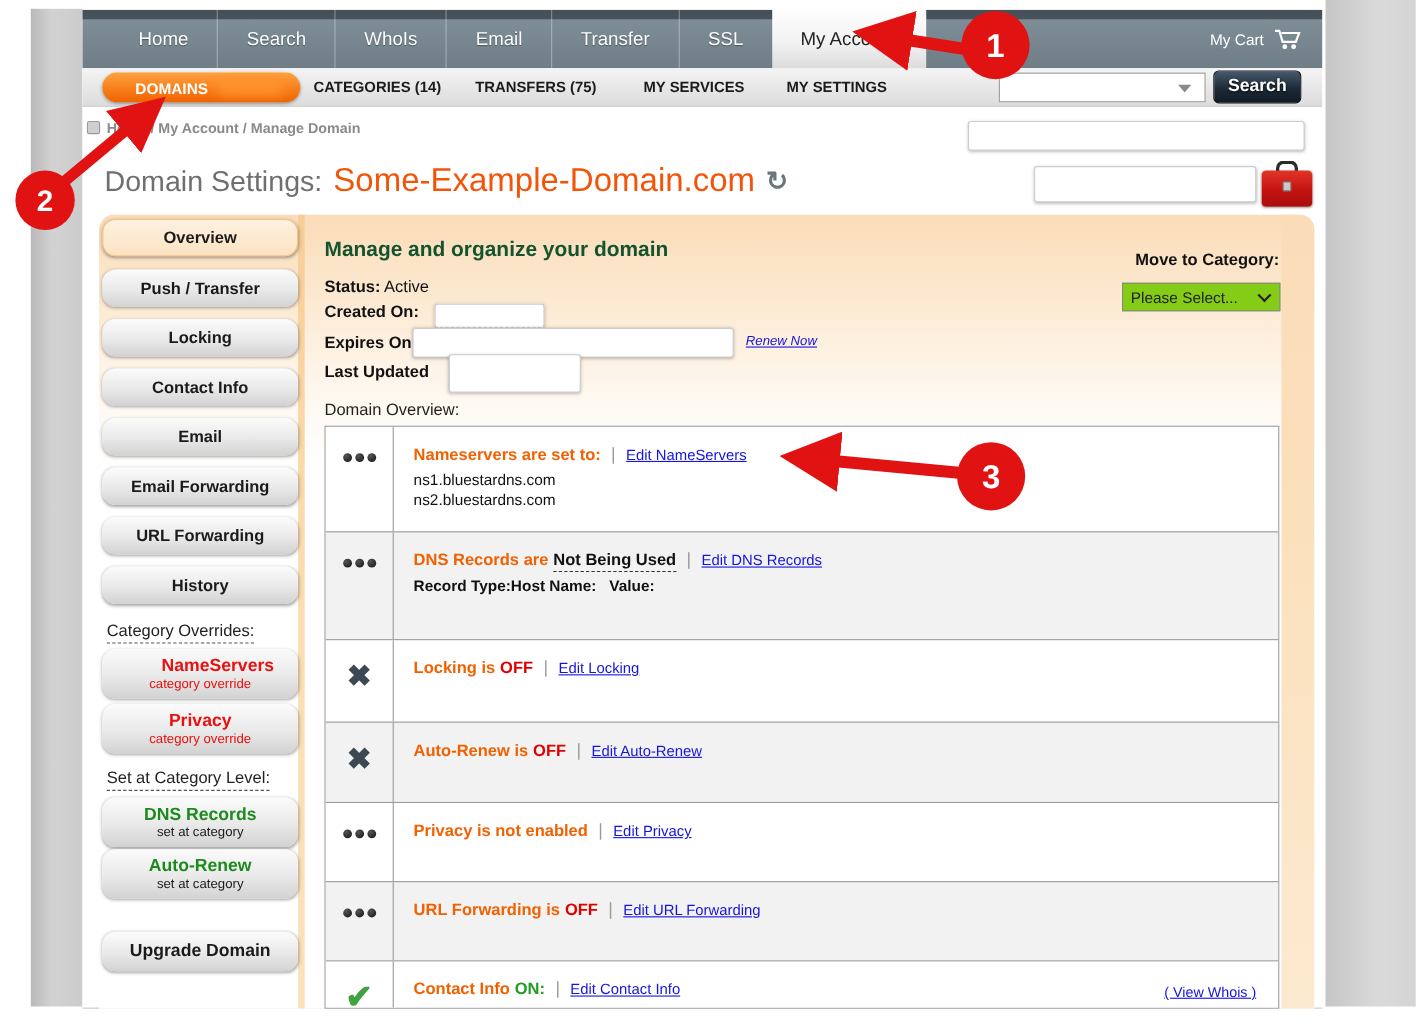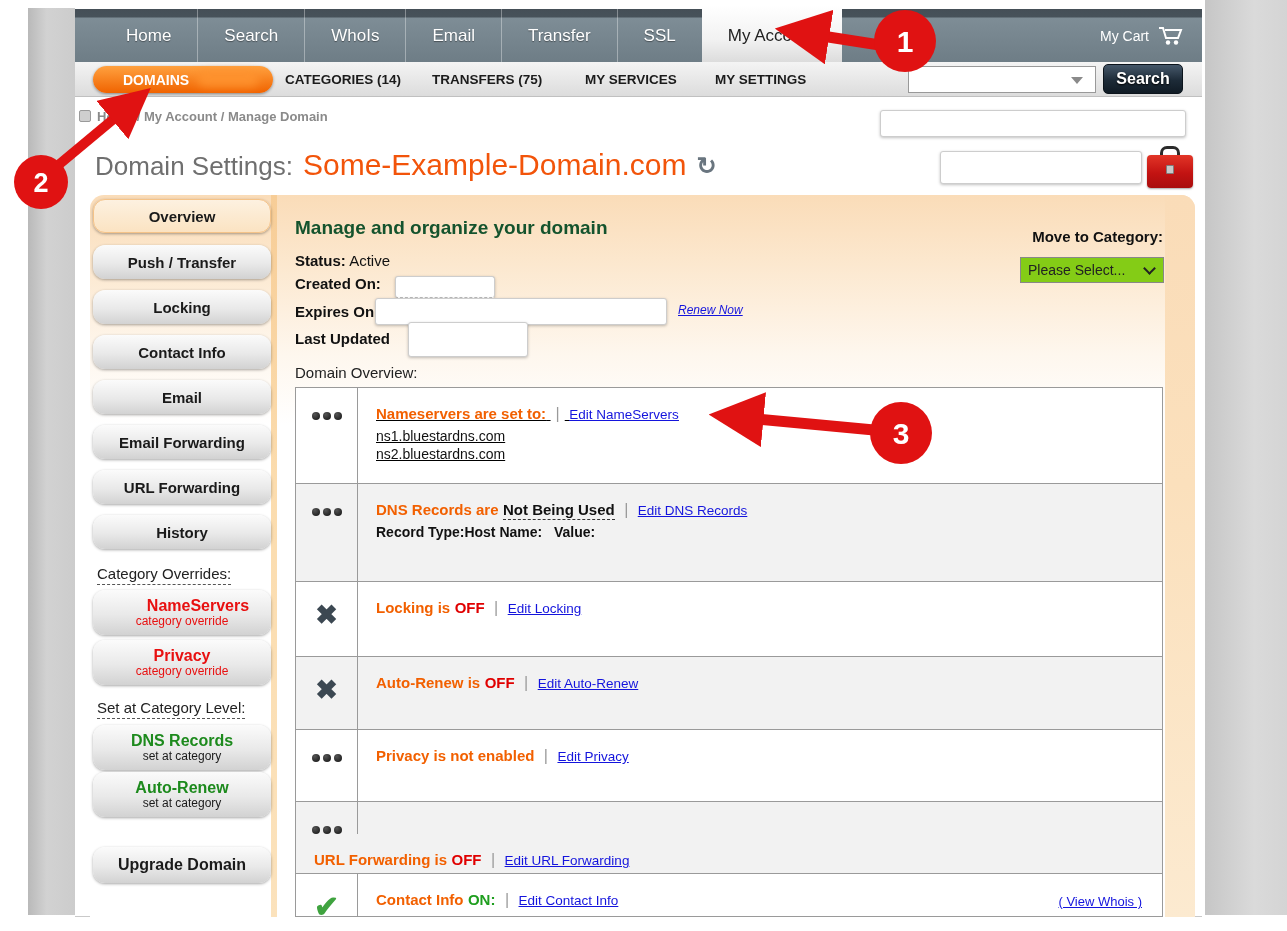--- a/index.html
+++ b/index.html
@@ -101,21 +101,21 @@
   .mtc-label { right:124px; top:228px; font-size:15px; font-weight:bold; color:#111; z-index:2; }
   .mtc-select { left:1020px; top:257px; width:144px; height:26px; background:#84cc16; border:1px solid #888;
     z-index:2; font-size:14px; color:#222; display:flex; align-items:center; padding-left:7px; cursor:pointer; }
   .mtc-chev { position:absolute; right:9px; top:6px; width:9px; height:9px;
     border-right:2px solid #222; border-bottom:2px solid #222; transform:rotate(45deg); }
 
   
   .ov-table { left:295px; top:387px; width:868px; height:530px; border:1px solid #9a9a9a;
     z-index:2; background:#fff; overflow:hidden; }
   .ov-row { position:relative; display:flex; border-top:1px solid #9a9a9a; background:#fff; }
-  .ov-row:first-child { border-top:none;text-decoration:underline; }
+  .ov-row:first-child { border-top:none; }
   .ov-row.alt { background:#f2f2f2; }
   .ov-icon-cell { width:62px; border-right:1px solid #9a9a9a; display:flex; justify-content:center; padding-top:18px; }
   .ov-content { flex:1; padding:17px 18px 0 18px; }
   .ov-title { font-size:15px; font-weight:bold; color:#f26000; }
   .st-red { color:#e00000; } .st-green { color:#1e9e1e; }
   .st-dashed { color:#111; border-bottom:1px dashed #333; padding-bottom:1px; }
   .ov-sep { color:#9a9a9a; font-weight:normal; margin:0 5px; }
   .edit-link { font-size:13.5px; font-weight:normal; }
   .ov-line { font-size:14px; color:#111; margin-top:5px; }
   .ov-line.bold { font-weight:bold; white-space:pre-wrap; }
@@ -319,21 +319,21 @@
             <span class="dot"></span>
           </div>
         </div>
       <div class="ov-content">
         <span class="ov-title">Privacy is not enabled</span>
         <span class="ov-sep">|</span>
         <span class="edit-link">Edit Privacy</span>
       </div>
     </div>
 
-    <div class="ov-row alt" style="height:72px;flex-direction:column;">
+    <div class="ov-row alt" style="height:72px;">
       <div class="ov-icon-cell">
           <div class="dots">
             <span class="dot"></span>
             <span class="dot"></span>
             <span class="dot"></span>
           </div>
         </div>
       <div class="ov-content">
         <span class="ov-title">URL Forwarding is</span>
         <span class="ov-title st-red">OFF</span>

